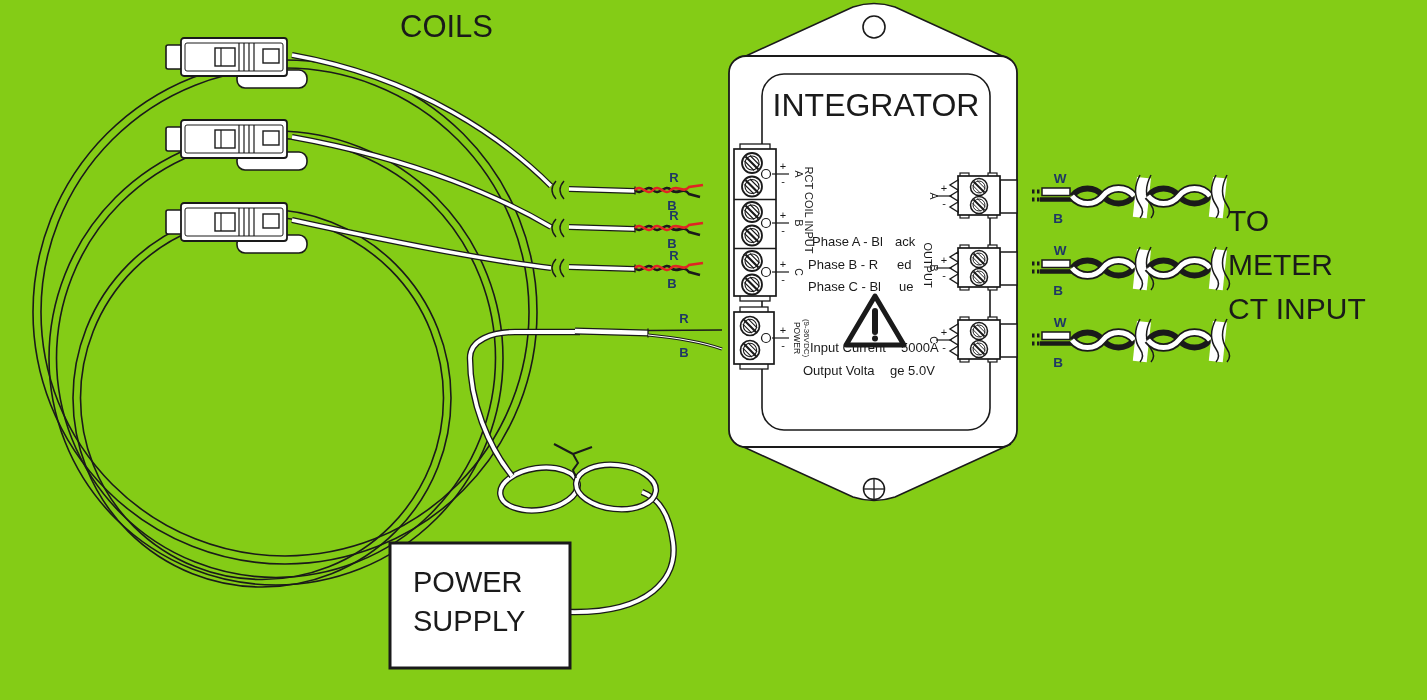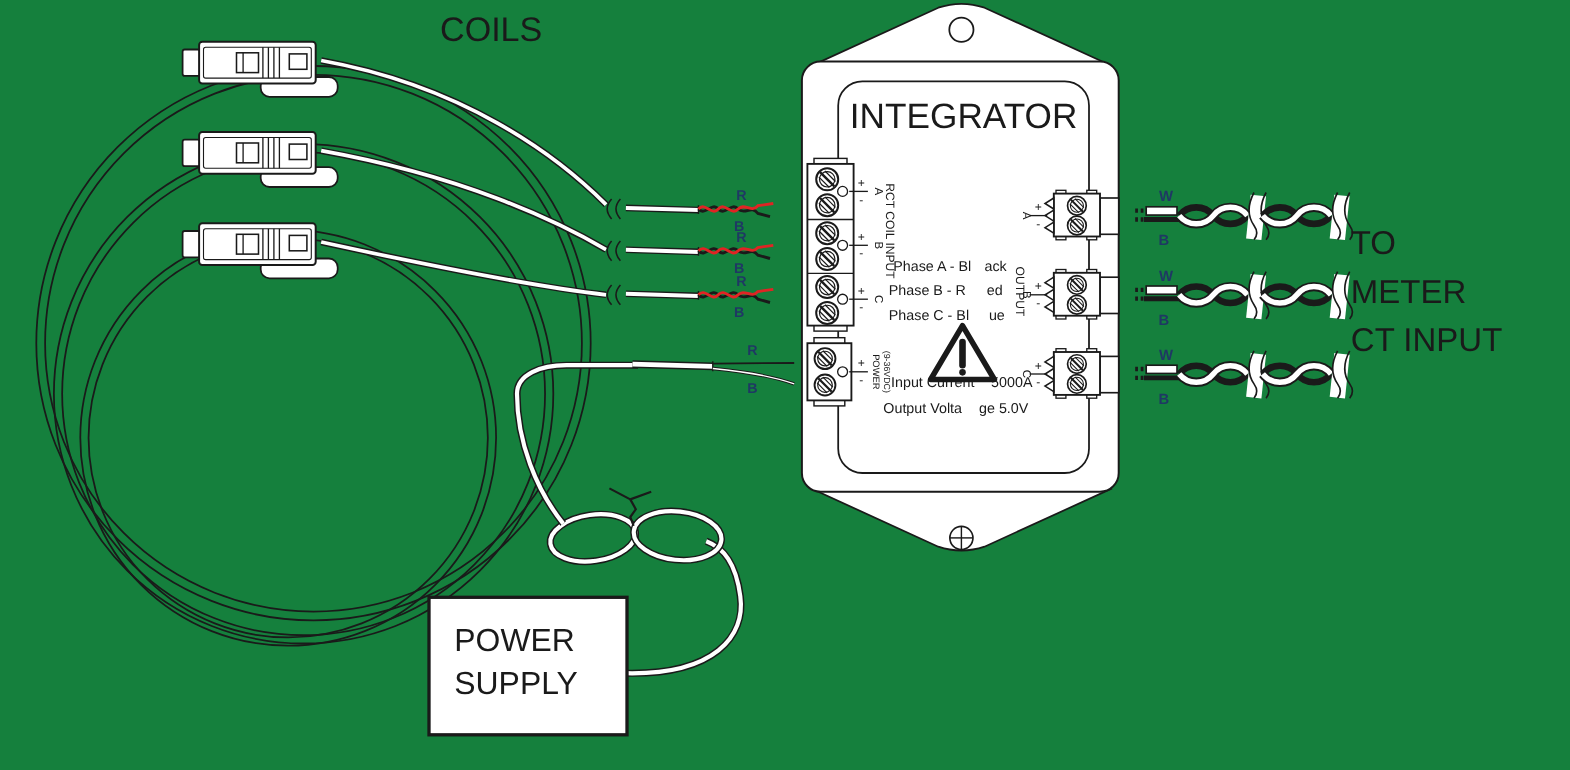--- a/index.html
+++ b/index.html
@@ -1,16 +1,16 @@
 <!DOCTYPE html>
 <html><head>
 <meta charset="utf-8">
 <style>
   html,body{margin:0;padding:0;background:#fff;}
-  .stage{position:relative;width:1427px;height:700px;background:#15803d;overflow:hidden;}
+  .stage{position:relative;width:1427px;height:700px;background:#84cc16;overflow:hidden;}
   svg{display:block;}
   .t{font-family:"Liberation Sans", sans-serif; fill:#1a1a1a;}
   .navy{font-family:"Liberation Sans", sans-serif; fill:#1f3864; font-weight:600;}
   .ln{stroke:#1a1a1a; fill:none;}
   .wh{fill:#fff; stroke:#1a1a1a;}
 </style>
 </head>
 <body>
 
 <div class="stage">

